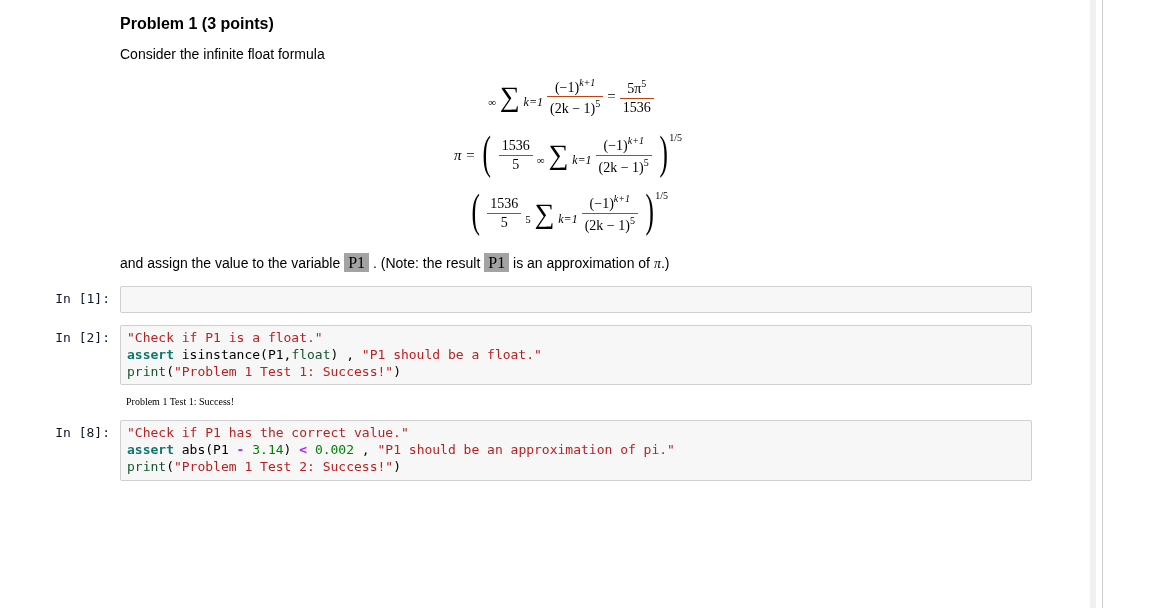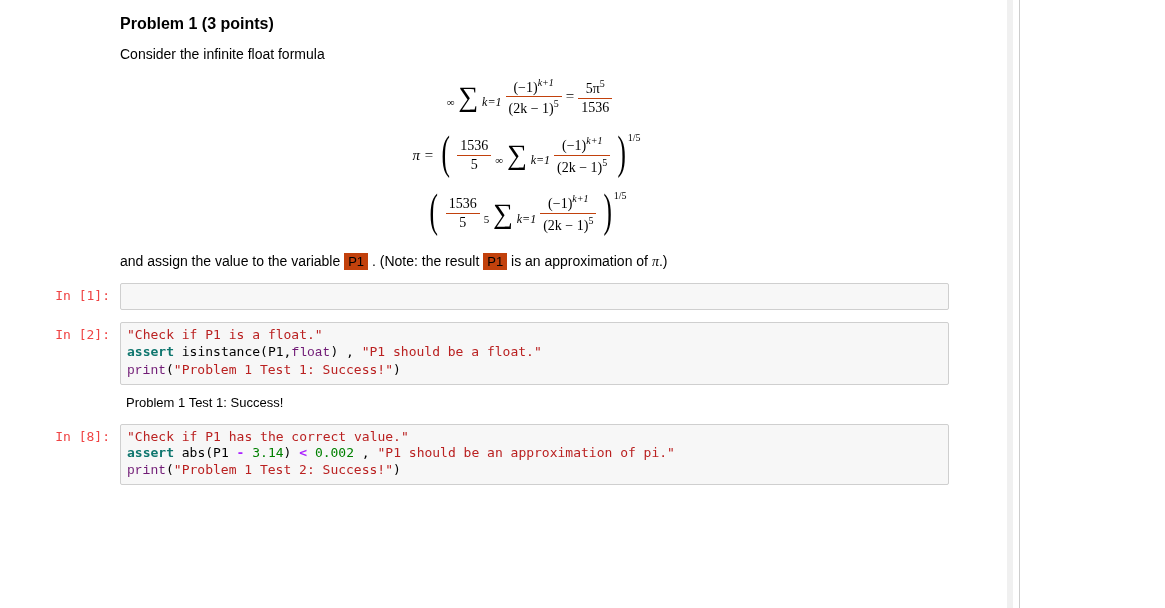--- a/index.html
+++ b/index.html
@@ -4,21 +4,21 @@
 <style>
   html, body {
     margin: 0;
     padding: 0;
     background: #fff;
     font-family: "Helvetica Neue", Helvetica, Arial, sans-serif;
     font-size: 14px;
     color: #000;
   }
   .page {
-    width: 1020px;
+    width: 1103px;
     height: 608px;
     position: relative;
     box-sizing: border-box;
     border-right: 1px solid #ccc;
     overflow: hidden;
     background: #fff;
   }
   .page::after {
     content: "";
     position: absolute;
@@ -40,24 +40,24 @@
   }
   .text-cell p {
     margin: 0 0 12px 0;
     line-height: 1.4;
   }
   .formula {
     text-align: center;
     margin: 10px 0 18px 0;
   }
   .mono {
-    font-family: Liberation Sans, sans-serif;
-    background: #c2410c;
+    font-family: Liberation Serif, serif;
+    background: #a3a3a3;
     padding: 1px 4px;
-    font-size: 13px;
+    font-size: 16px;
   }
   .math-ital { font-family: "Times New Roman", serif; font-style: italic; }
 
   
   .sum-stack {
     display: inline-block;
     vertical-align: middle;
     text-align: center;
     font-family: "Times New Roman", serif;
     line-height: 1;
@@ -126,48 +126,48 @@
     margin-top: 12px;
   }
   .cell-row.tight { margin-top: 6px; }
   .prompt {
     width: 75px;
     min-width: 75px;
     text-align: right;
     padding-right: 10px;
     font-family: Menlo, Monaco, "DejaVu Sans Mono", monospace;
     font-size: 13px;
-    color: #ef4444;
+    color: #0f172a;
     padding-top: 5px;
     box-sizing: border-box;
   }
   .code-box {
     flex: 1;
     border: 1px solid #cfcfcf;
     background: #f7f7f7;
     border-radius: 2px;
     padding: 4px 6px;
     font-family: Menlo, Monaco, "DejaVu Sans Mono", monospace;
     font-size: 13px;
     line-height: 1.3;
     min-height: 16px;
     white-space: pre;
     overflow: hidden;
   }
   .output-box {
     flex: 1;
     padding: 4px 6px 0 6px;
-    font-family: Liberation Sans, sans-serif;
-    font-size: 13px;
+    font-family: Liberation Serif, serif;
+    font-size: 10px;
     line-height: 1.3;
     white-space: pre;
   }
   .c-str   { color: #BA2121; }
   .c-kw    { color: #0f766e; font-weight: bold; }
-  .c-bn    { color: #701a75; font-family: Liberation Mono, monospace; }
+  .c-bn    { color: #14532d; }
   .c-op    { color: #AA22FF; font-weight: bold; }
   .c-num   { color: #008000; }
 </style>
 </head>
 <body>
 
 <div class="page">
 
   <div class="content">
     <div class="text-cell">

